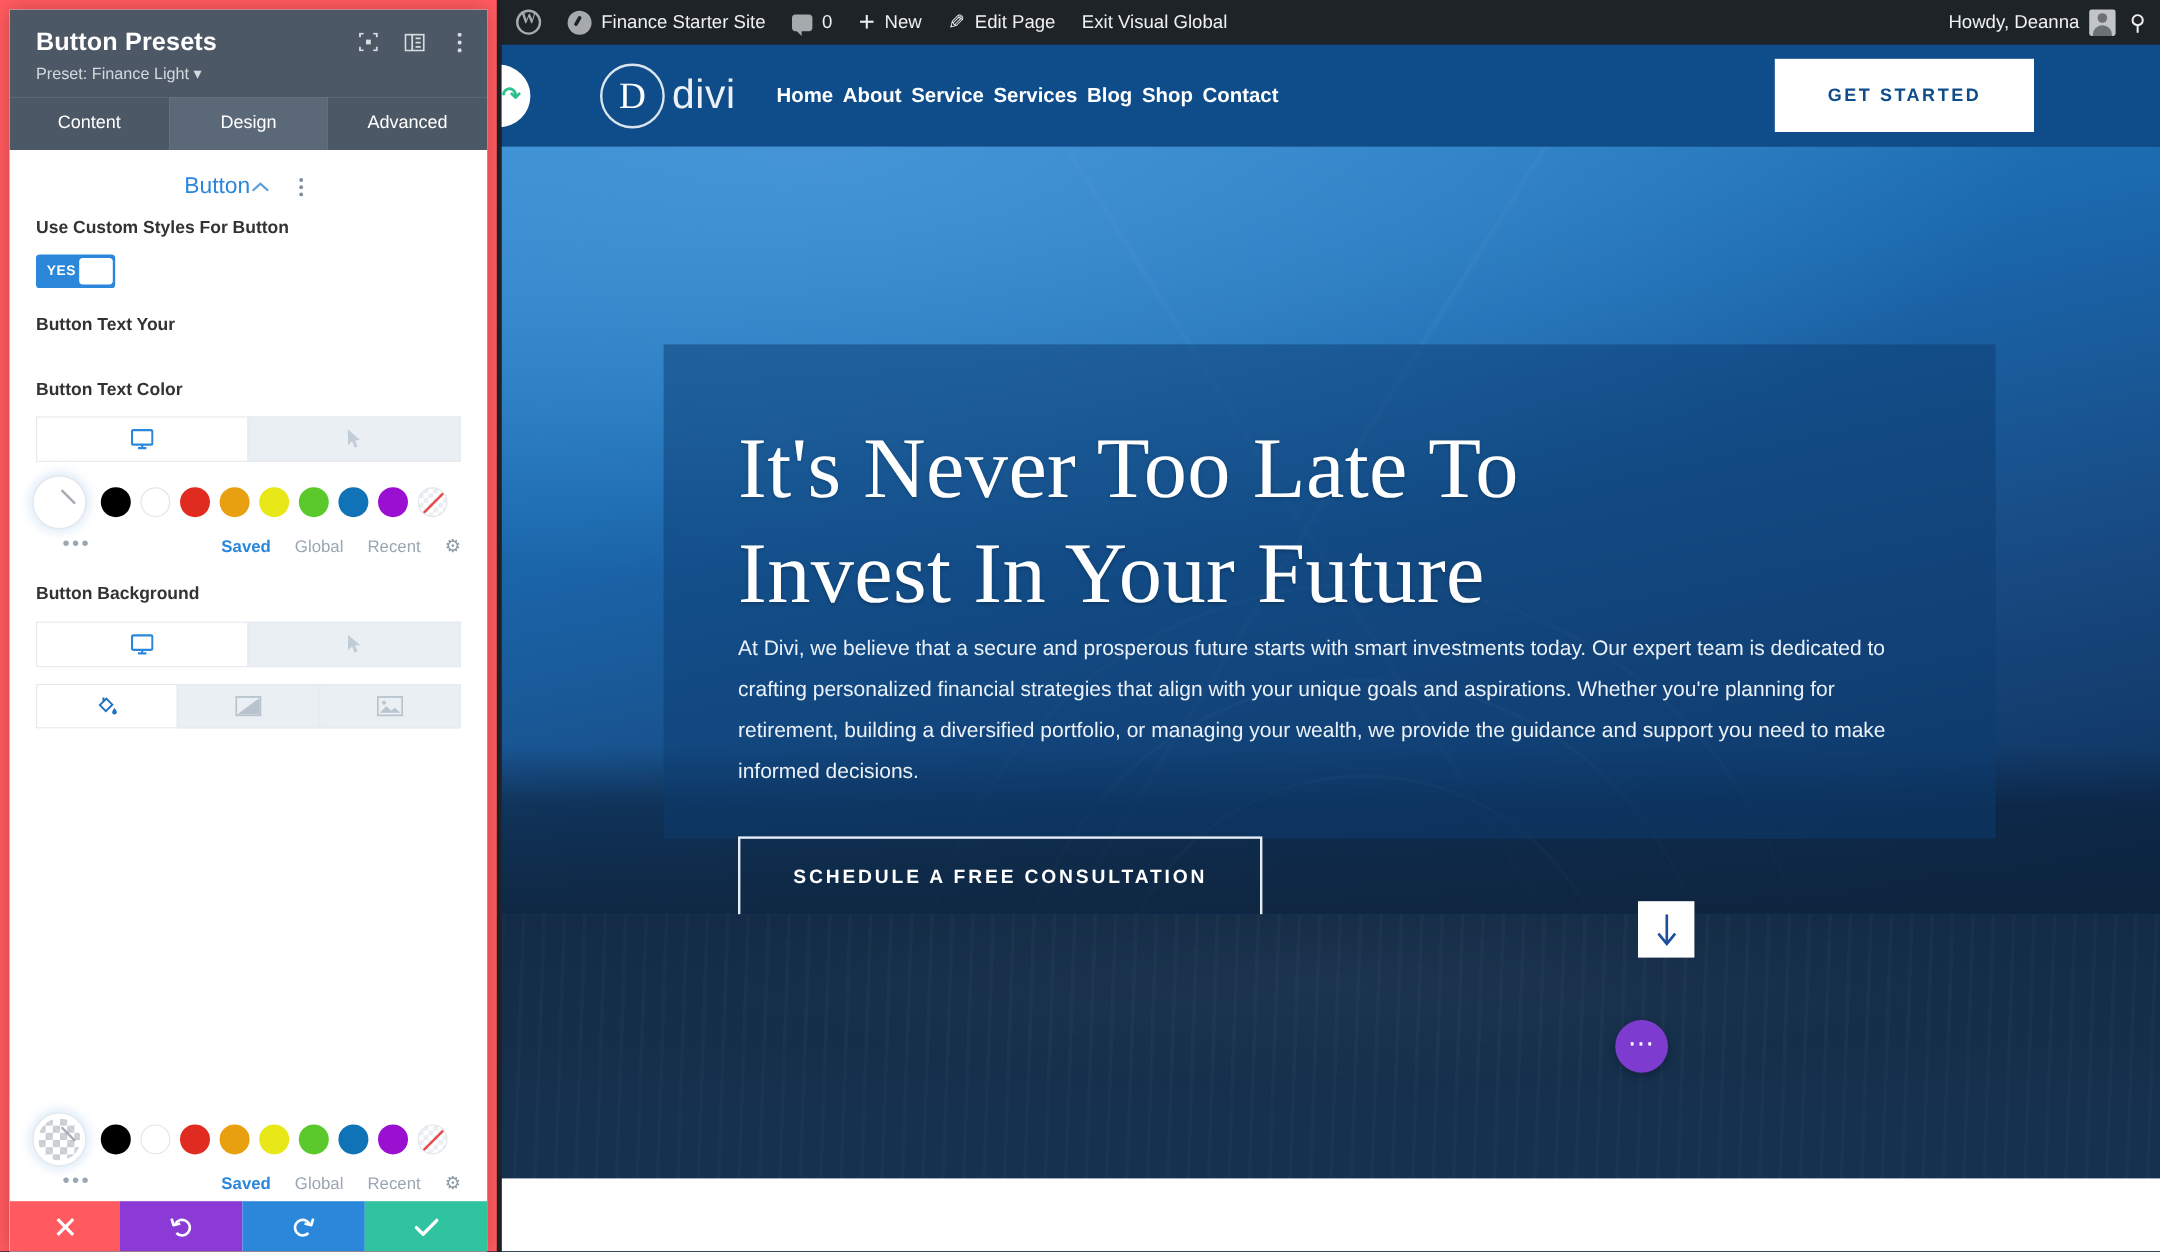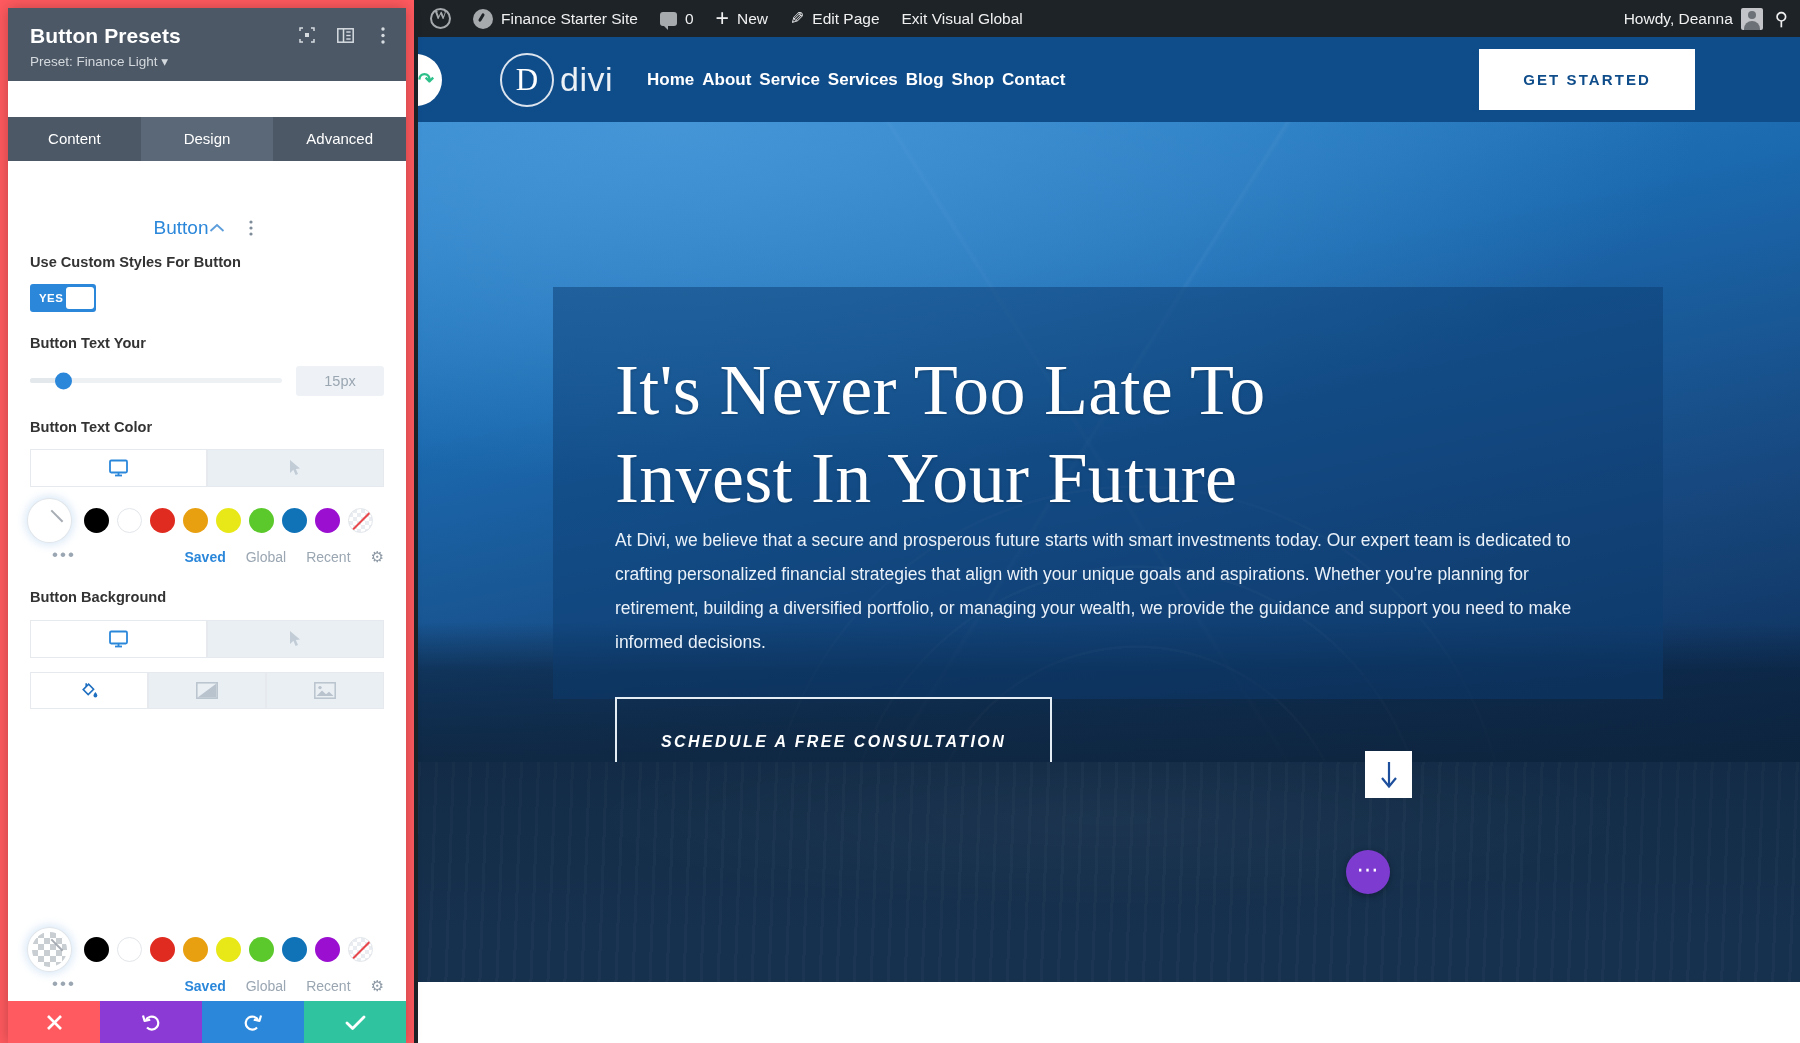--- a/index.html
+++ b/index.html
@@ -139,22 +139,21 @@
     text-shadow: 0 1px 3px rgba(0,0,0,.22);
   }
   .hero-para {
     color: #eaf1f8; font-size: 17.5px; line-height: 1.95;
     max-width: 965px;
   }
   .hero-cta {
     margin-top: 38px; display: inline-block;
     border: 2px solid #e4ecf4; color: #fff;
     font-size: 16px; font-weight: bold; letter-spacing: 2.4px;
-    padding: 34px 44px;
-    font-style: italic;
+    padding: 24px 44px;
   }
 
   
   .hero-lower {
     position: absolute; left: 0; right: 0; top: 500px; bottom: 0;
     background:
       linear-gradient(180deg, rgba(11,35,62,.0) 0%, rgba(9,28,50,.55) 35%, rgba(14,35,58,.85) 100%);
   }
 
   
@@ -188,21 +187,21 @@
   .fab span { color: #fff; font-size: 22px; line-height: 0; letter-spacing: 1px; margin-bottom:5px;}
 
   
   .modal-outline {
     position: absolute; left: 0; top: 0; width: 414px; height: 1043px;
     background: #ff5a5f; padding: 8px 8px 0 8px; z-index: 50;
   }
   .modal {
     position: relative; width: 398px; height: 1035px;
     background: #fff; display: flex; flex-direction: column;
-    box-shadow: 0 0 14px rgba(0,0,0,.25); overflow: hidden; gap: 36px;
+    box-shadow: 0 0 14px rgba(0,0,0,.25); overflow: hidden;
   }
   .modal-head {
     background: #4c5866; color:#fff; padding: 16px 18px 12px 22px;
     position: relative;
   }
   .modal-title { font-size: 21px; font-weight: bold; letter-spacing:.1px;}
   .modal-sub { font-size: 13.5px; color: #d4d9de; margin-top: 5px; }
   .modal-head-icons {
     position: absolute; right: 14px; top: 18px;
     display: flex; align-items: center; gap: 20px; color: #d7dce1;
@@ -483,27 +482,20 @@
           <div class="yesno">
             <span class="yn-label">YES</span>
             <span class="yn-knob"></span>
           </div>
         </div>
 
         <div class="hr-space"></div>
 
         <div class="field">
           <div class="field-label">Button Text Your</div>
-          <div class="slider-row">
-            <div class="slider-track">
-              <div class="slider-fill"></div>
-              <div class="slider-knob"></div>
-            </div>
-            <div class="num-box">15px</div>
-          </div>
         </div>
 
         <div class="hr-space"></div>
 
         <div class="field">
           <div class="field-label">Button Text Color</div>
           <div class="device-tabs">
             <div class="device-tab active">
               <svg width="19" height="18" viewBox="0 0 19 18">
                 <rect x="1" y="1.5" width="17" height="12" rx="1.2" fill="none" stroke="#2b87da" stroke-width="1.8"></rect>

